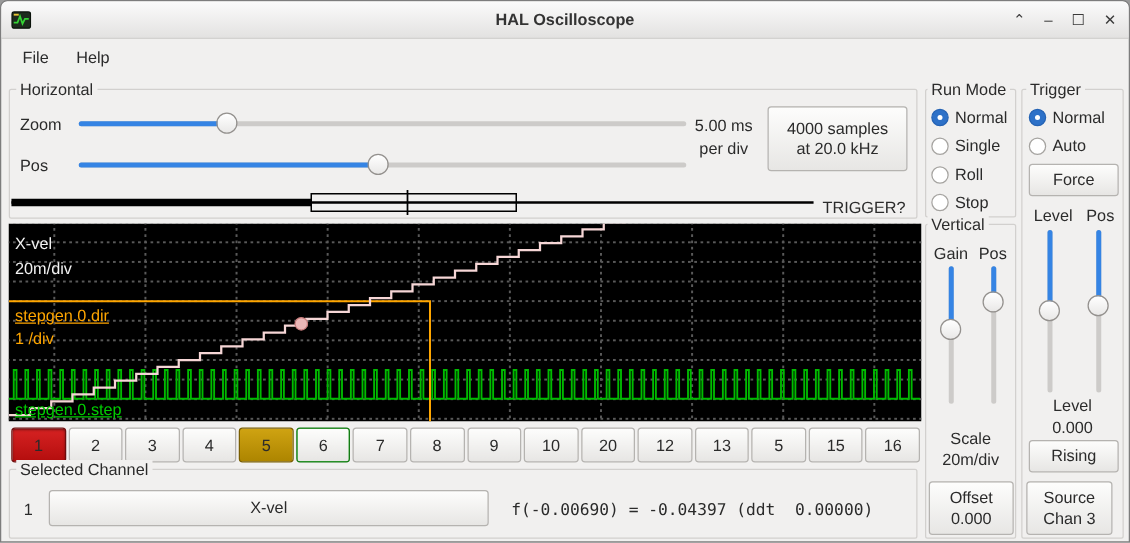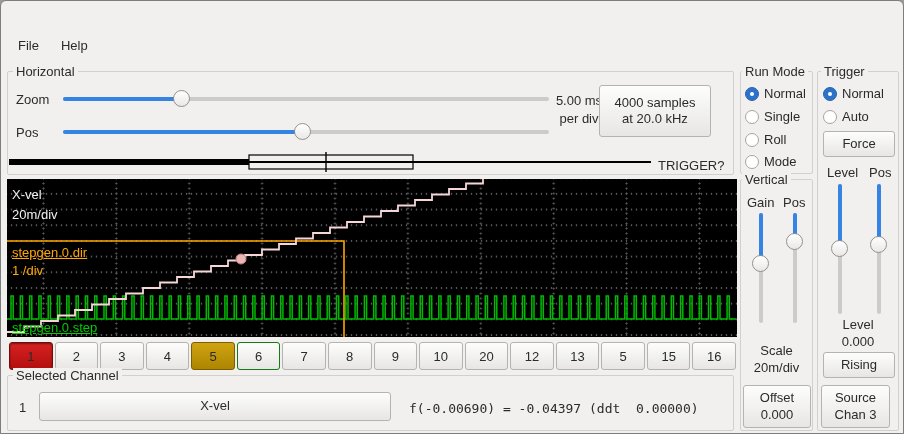--- a/index.html
+++ b/index.html
@@ -67,20 +67,36 @@
   .static{position:absolute;white-space:nowrap;}
   .center{text-align:center;}
   .readout{font-family:"DejaVu Sans Mono",monospace;font-size:13px;white-space:pre;}
   .timeline{position:absolute;left:8px;top:151px;width:642px;height:20px;}
 </style>
 </head>
 <body>
 
 <div class="window">
 
+  <div class="titlebar">
+    <span class="app-icon">
+      <svg width="16" height="16" viewBox="0 0 16 16">
+        <rect x="0.5" y="1.5" width="15" height="13" rx="2" fill="#1d2b1d" stroke="#0a120a"></rect>
+        <polyline points="2,10 5,10 7,5 9,11 11,7 14,7" fill="none" stroke="#35d435" stroke-width="1.4"></polyline>
+        <rect x="2" y="3" width="4" height="1.5" fill="#e8c435"></rect>
+      </svg>
+    </span>
+    <div class="title">HAL Oscilloscope</div>
+    <div class="win-controls">
+      <span>⌃</span>
+      <span>–</span>
+      <span>☐</span>
+      <span>✕</span>
+    </div>
+  </div>
 
   <div class="menubar">
     <span class="menu-item">File</span>
     <span class="menu-item">Help</span>
   </div>
 
   <div class="frame" style="left:6px;top:70px;width:727px;height:104px;"></div>
   <span class="frame-label" style="left:12px;top:63px;">Horizontal</span>
 
   <span class="static" style="left:15px;top:91px;">Zoom</span>
@@ -93,21 +109,21 @@
   <span class="static" style="left:15px;top:124px;">Pos</span>
   <div class="hslider" style="left:62px;top:122px;width:486px;">
     <div class="trough"></div>
     <div class="fill" style="width:239px;"></div>
     <div class="thumb" style="left:231px;"></div>
   </div>
 
   <div class="static center" style="left:548px;top:92px;width:60px;text-align:center;">5.00 ms</div>
   <div class="static center" style="left:548px;top:110px;width:60px;">per div</div>
 
-  <div class="btn" style="left:598px;top:84px;width:112px;height:52px;">
+  <div class="btn" style="left:613px;top:84px;width:112px;height:52px;">
     <span>4000 samples</span>
     <span>at 20.0 kHz</span>
   </div>
 
   <svg class="timeline" viewBox="0 0 642 20">
     <line x1="0" y1="10" x2="642" y2="10" stroke="#000" stroke-width="2"></line>
     <rect x="0" y="7" width="240" height="6" fill="#000"></rect>
     <rect x="240" y="3" width="164" height="14" fill="#f1f0ef" stroke="#000" stroke-width="1.2"></rect>
     <line x1="240" y1="10" x2="404" y2="10" stroke="#000" stroke-width="2"></line>
     <line x1="317" y1="0" x2="317" y2="20" stroke="#000" stroke-width="1.4"></line>
@@ -164,21 +180,21 @@
   <div class="radio-row" style="left:744px;top:108px;">
     <span class="radio"></span>
     <span>Single</span>
   </div>
   <div class="radio-row" style="left:744px;top:131px;">
     <span class="radio"></span>
     <span>Roll</span>
   </div>
   <div class="radio-row" style="left:744px;top:153px;">
     <span class="radio"></span>
-    <span>Mode</span>
+    <span>Stop</span>
   </div>
 
   <div class="frame" style="left:816px;top:70px;width:82px;height:360px;"></div>
   <span class="frame-label" style="left:820px;top:63px;">Trigger</span>
   <div class="radio-row" style="left:822px;top:85px;">
     <span class="radio checked"></span>
     <span>Normal</span>
   </div>
   <div class="radio-row" style="left:822px;top:108px;justify-content:center;">
     <span class="radio"></span>

